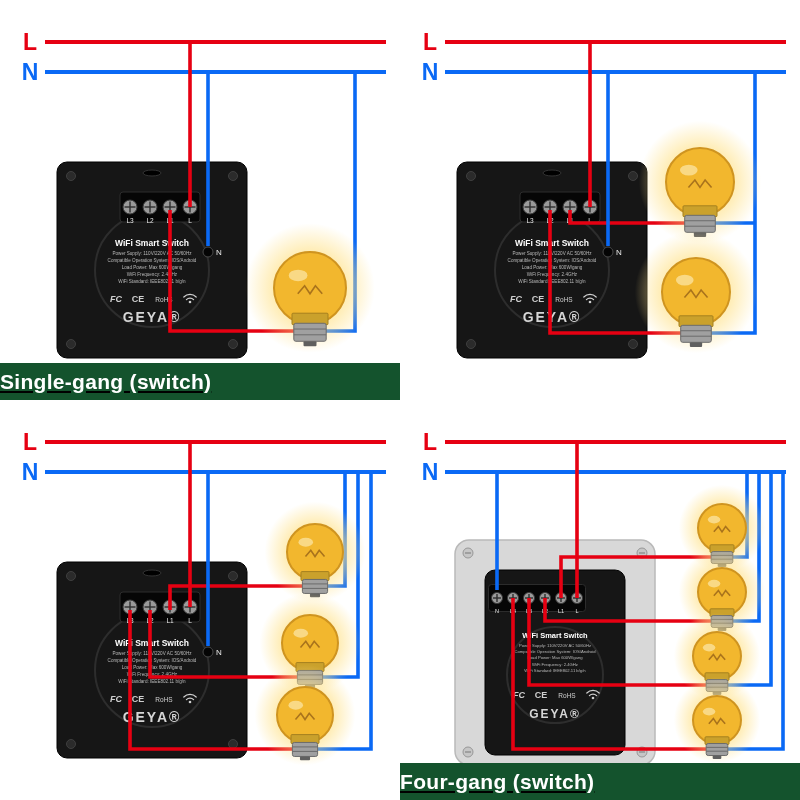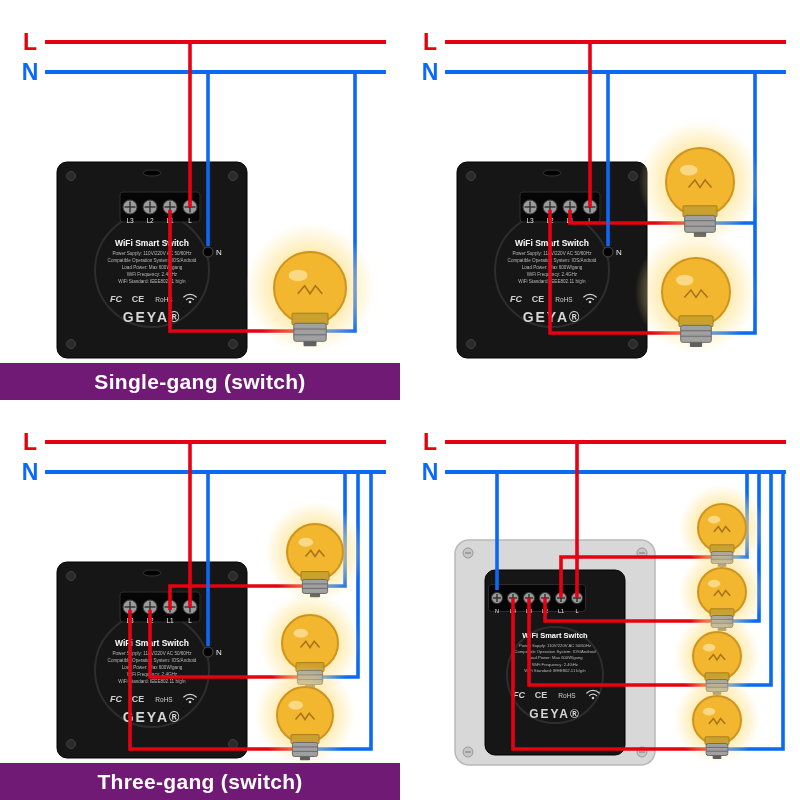--- a/index.html
+++ b/index.html
@@ -1,20 +1,20 @@
 <!DOCTYPE html>
 <html><head>
 <meta charset="utf-8">
 <style>
   html,body{margin:0;padding:0;background:#ffffff;}
   body{width:800px;height:800px;font-family:"Liberation Sans",sans-serif;}
   .figure{width:800px;height:800px;display:grid;grid-template-columns:400px 400px;grid-template-rows:400px 400px;}
   .panel{position:relative;width:400px;height:400px;background:#ffffff;overflow:hidden;}
   .diagram{position:absolute;left:0;top:0;width:400px;height:400px;}
-  .title-bar{position:absolute;left:0;right:0;bottom:0;height:37px;background:#701a75;display:flex;align-items:center;justify-content:center;z-index:2;}
+  .title-bar{position:absolute;left:0;right:0;bottom:0;height:37px;background:#14532d;display:flex;align-items:center;z-index:2;text-decoration:underline;}
   .title{color:#ffffff;font-size:21px;font-weight:600;letter-spacing:.3px;}
 </style>
 </head>
 <body>
 
 <div class="figure">
   <div class="panel">
     <svg class="diagram" id="diagram-0" viewBox="0 0 400 400">
         <defs>
           <radialGradient id="glow-0">
@@ -267,23 +267,20 @@
           <circle cx="305" cy="315" r="28" fill="#f2b72e" stroke="#cf9420" stroke-width="2"></circle>
           <ellipse cx="295.76" cy="305.2" rx="7.28" ry="4.48" fill="rgba(255,246,205,0.55)"></ellipse>
           <polyline points="295.48,319.48 300.8,313.32 305,319.48 309.2,313.32 314.52,319.48" fill="none" stroke="#a9731c" stroke-width="1.6"></polyline>
           <rect x="291" y="334.6" width="28" height="8.96" rx="1" fill="#caa12c" stroke="#a5801f" stroke-width="1"></rect>
           <rect x="292.4" y="342.44" width="25.2" height="14" rx="2" fill="#a0a0a0" stroke="#6b6b6b"></rect>
           <line x1="292.4" y1="346.92" x2="317.6" y2="346.92" stroke="#6b6b6b" stroke-width="1"></line>
           <line x1="292.4" y1="351.4" x2="317.6" y2="351.4" stroke="#6b6b6b" stroke-width="1"></line>
           <rect x="299.96" y="356.44" width="10.08" height="3.9200000000000004" rx="1" fill="#5f5f5f"></rect>
         </g>
       </svg>
-    <div class="title-bar">
-      <span class="title">Three-gang (switch)</span>
-    </div>
   </div>
   <div class="panel">
     <svg class="diagram" id="diagram-3" viewBox="0 0 400 400">
         <defs>
           <radialGradient id="glow-3">
             <stop offset="0%" stop-color="#fff4c8" stop-opacity="0.95"></stop>
             <stop offset="45%" stop-color="#ffe28a" stop-opacity="0.8"></stop>
             <stop offset="100%" stop-color="#ffe28a" stop-opacity="0"></stop>
           </radialGradient>
         </defs>
@@ -392,14 +389,17 @@
           <circle cx="317" cy="320" r="24" fill="#f2b72e" stroke="#cf9420" stroke-width="2"></circle>
           <ellipse cx="309.08" cy="311.6" rx="6.24" ry="3.84" fill="rgba(255,246,205,0.55)"></ellipse>
           <polyline points="308.84,323.84 313.4,318.56 317,323.84 320.6,318.56 325.16,323.84" fill="none" stroke="#a9731c" stroke-width="1.6"></polyline>
           <rect x="305" y="336.8" width="24" height="7.68" rx="1" fill="#caa12c" stroke="#a5801f" stroke-width="1"></rect>
           <rect x="306.2" y="343.52" width="21.6" height="12" rx="2" fill="#a0a0a0" stroke="#6b6b6b"></rect>
           <line x1="306.2" y1="347.36" x2="327.8" y2="347.36" stroke="#6b6b6b" stroke-width="1"></line>
           <line x1="306.2" y1="351.2" x2="327.8" y2="351.2" stroke="#6b6b6b" stroke-width="1"></line>
           <rect x="312.68" y="355.52" width="8.64" height="3.3600000000000003" rx="1" fill="#5f5f5f"></rect>
         </g>
       </svg>
+    <div class="title-bar">
+      <span class="title">Four-gang (switch)</span>
+    </div>
   </div>
 </div>
 
 </body></html>

